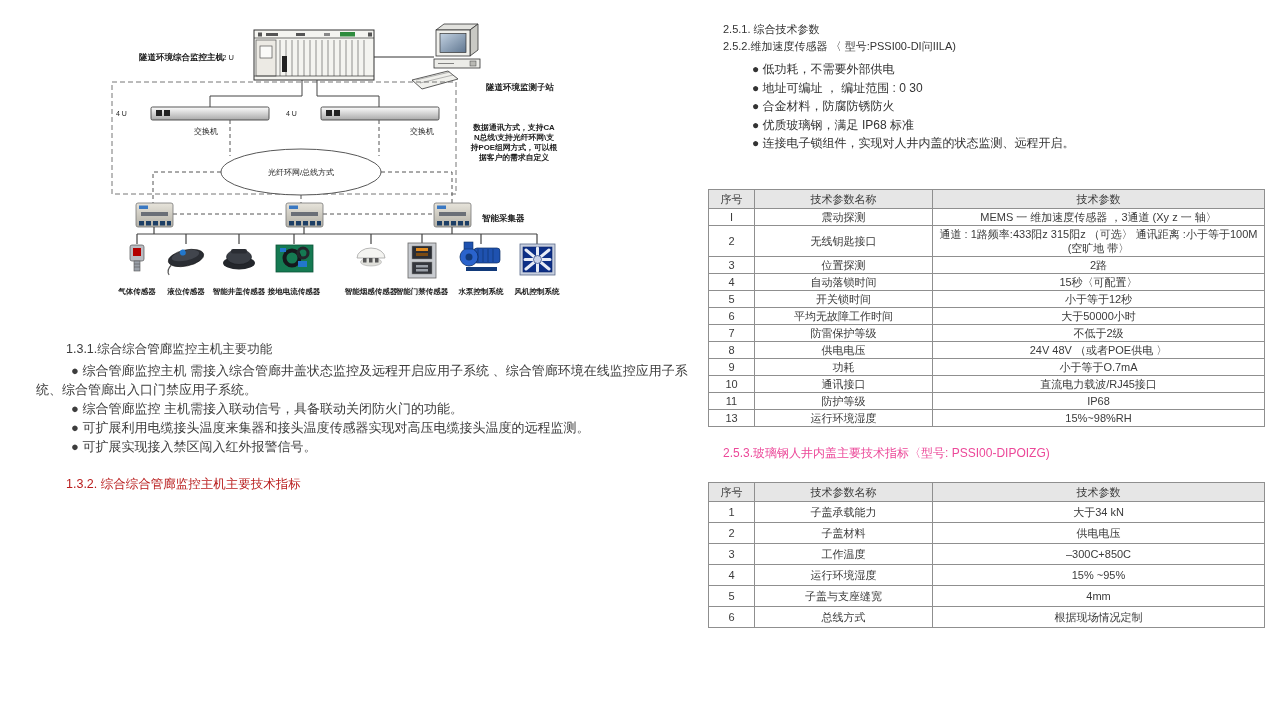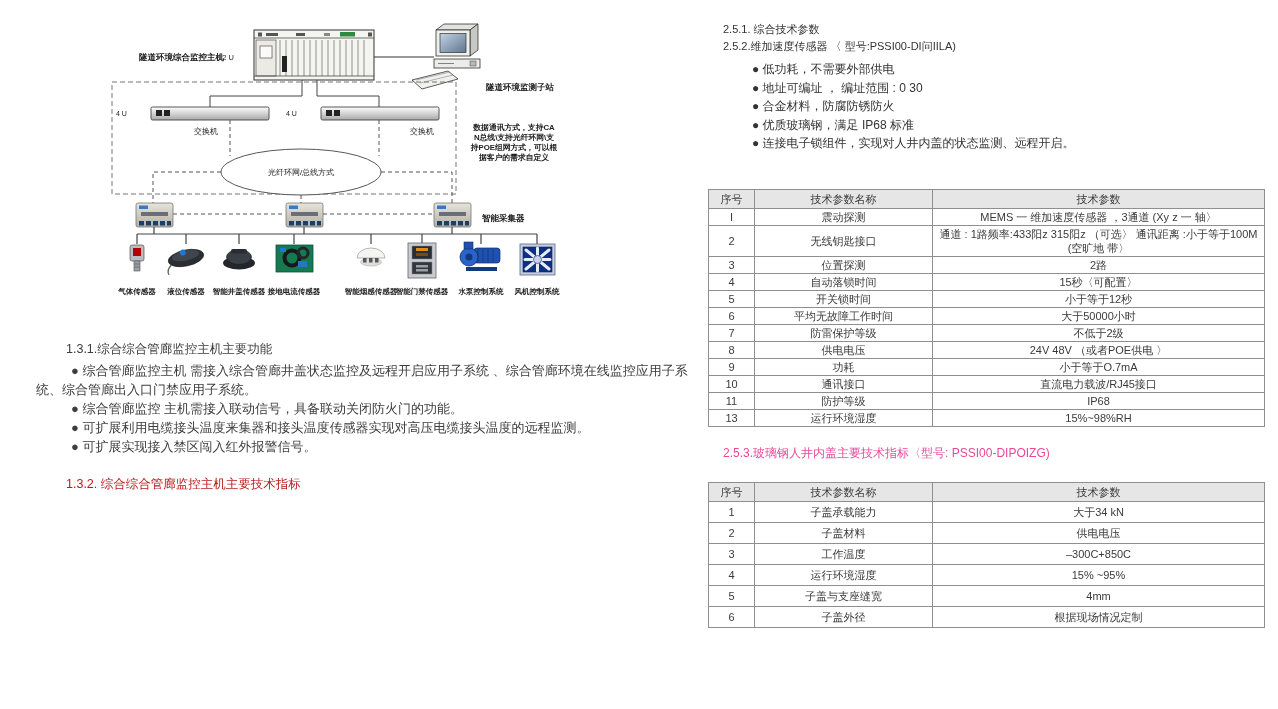--- a/index.html
+++ b/index.html
@@ -353,19 +353,19 @@
             <td>运行环境湿度</td>
             <td>15% ~95%</td>
           </tr>
           <tr>
             <td>5</td>
             <td>子盖与支座缝宽</td>
             <td>4mm</td>
           </tr>
           <tr>
             <td>6</td>
-            <td>子盖外径</td>
+            <td>总线方式</td>
             <td>根据现场情况定制</td>
           </tr>
         </tbody>
       </table>
   </div>
 </div>
 
 </body></html>

